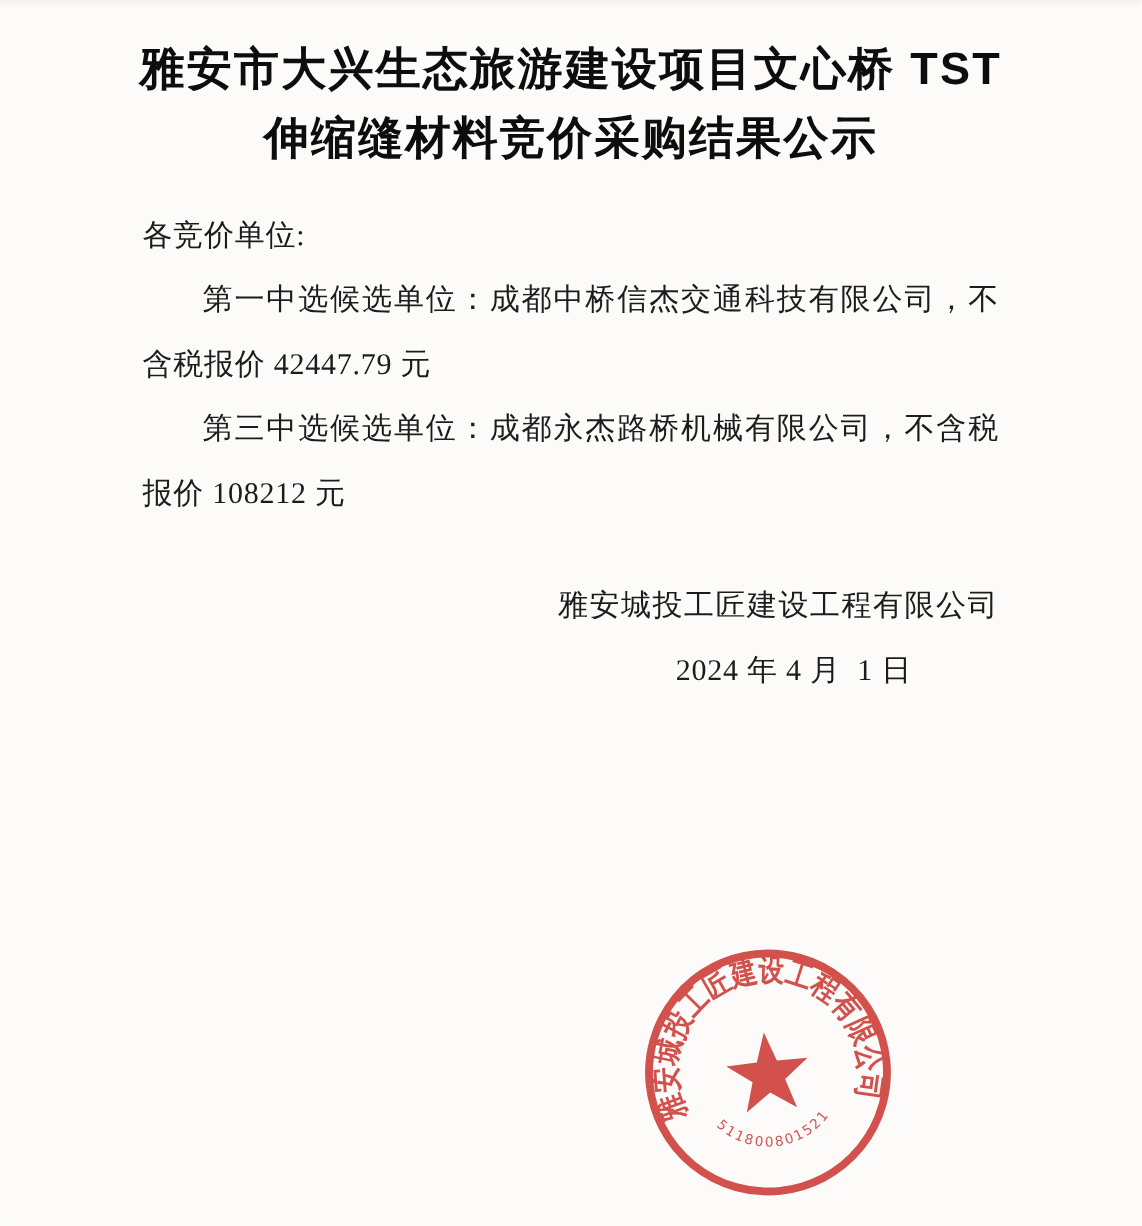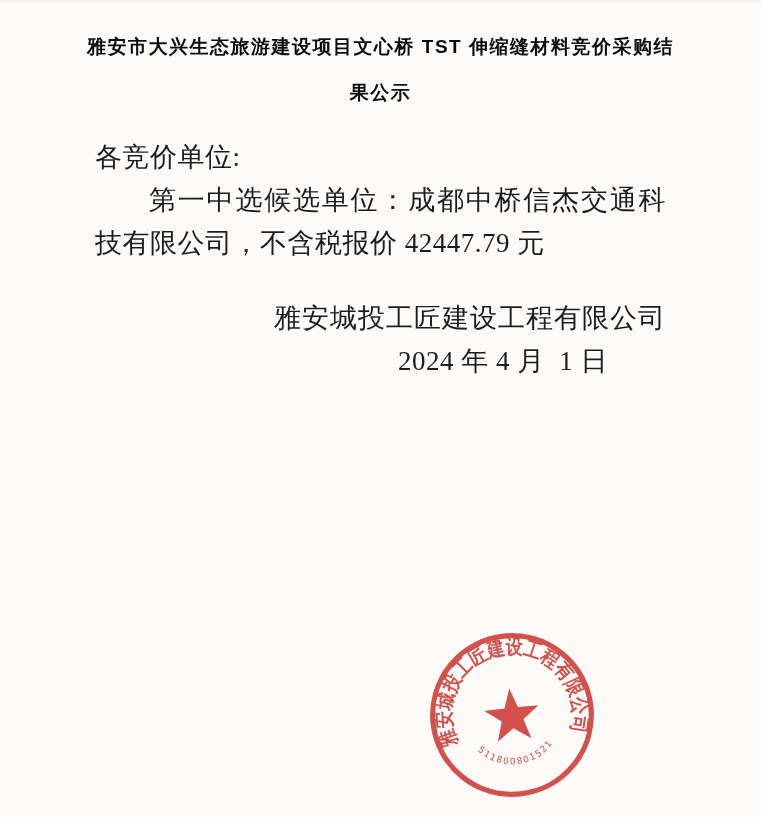--- a/index.html
+++ b/index.html
@@ -18,31 +18,31 @@
     background:
       linear-gradient(180deg, #f3f2f0 0, #fcfbfa 5px),
       linear-gradient(90deg, #f6f5f3 0, #fcfbfa 6px);
   }
   .doc-title {
     margin: 24px auto 0;
     width: 606px;
     text-align: center;
     font-family: "Liberation Sans", "DejaVu Sans", sans-serif;
     font-weight: bold;
-    font-size: 19px;
+    font-size: 30px;
     line-height: 46px;
     letter-spacing: 1.5px;
     color: #0d0d0d;
   }
   .content {
     position: absolute;
     left: 95px;
     top: 136px;
     width: 571px;
-    font-size: 27px;
+    font-size: 20px;
     line-height: 43px;
     letter-spacing: 0.5px;
     text-align: justify;
     color: #1c1c1c;
   }
   .content p { margin: 0; }
   .para { text-indent: 2em; }
   .closing { margin-top: 30px; }
   .signature-block {
     margin-top: 32px;
@@ -88,20 +88,21 @@
   <h1 class="doc-title">雅安市大兴生态旅游建设项目文心桥 TST 伸缩缝材料竞价采购结果公示</h1>
 
   <div class="content">
 
     <p class="salutation">各竞价单位:</p>
 
 
     <p class="para">第一中选候选单位：成都中桥信杰交通科技有限公司，不含税报价 42447.79 元</p>
 
 
+    <p class="para">第三中选候选单位：成都永杰路桥机械有限公司，不含税报价 108212 元</p>
 
 
     <div class="signature-block">
       <p class="signature-company">雅安城投工匠建设工程有限公司</p>
       <p class="signature-date">2024 年 4 月  1 日</p>
     </div>
 
   </div>
 
   <div class="seal">

